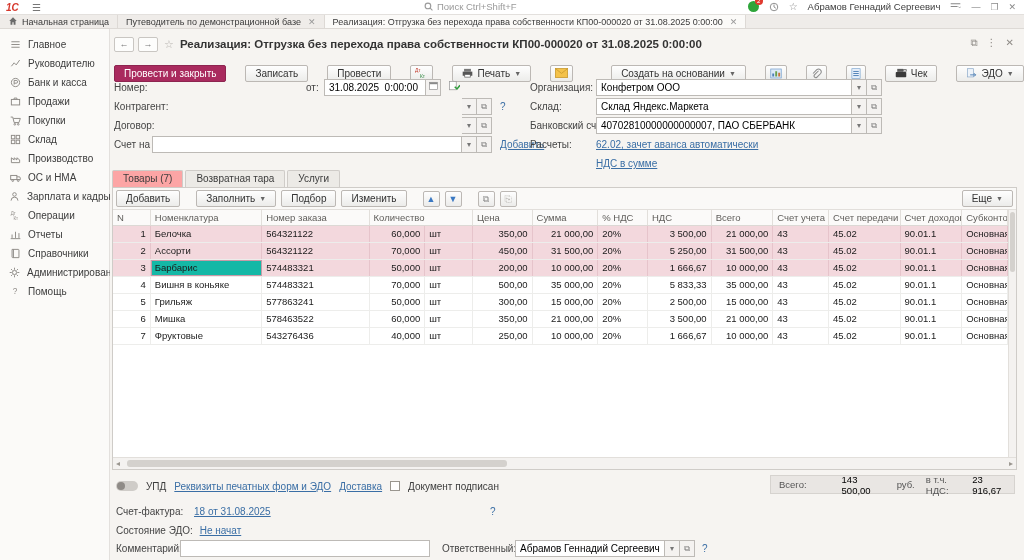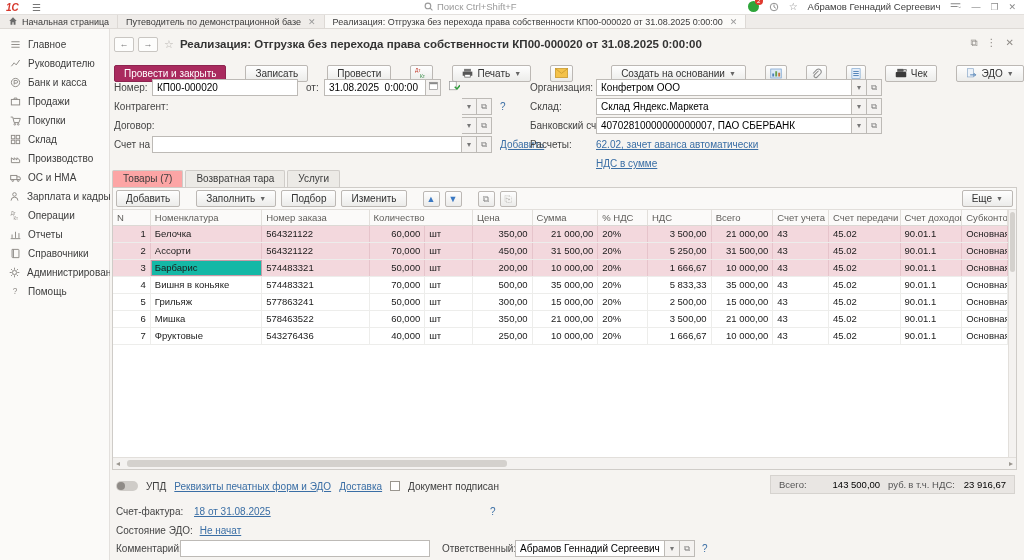--- a/index.html
+++ b/index.html
@@ -77,21 +77,21 @@
   .vscroll { width:8px; background:#f4f2f0; border-left:1px solid #e2dfdb; position:relative; }
   .vthumb { position:absolute; left:1px; top:2px; width:5px; height:60px; background:#d4d1cd; border-radius:3px; }
   .hscroll { height:12px; background:#f4f2f0; border-top:1px solid #e2dfdb; position:relative; }
   .hthumb { position:absolute; left:14px; top:2px; width:380px; height:7px; background:#d4d1cd; border-radius:3px; }
   .harrow { position:absolute; top:1px; color:#9a968f; font-size:8px; }
   .footer1 { position:absolute; left:6px; top:448px; height:18px; display:flex; align-items:center; gap:8px; font-size:10px; color:#3c3c3c; }
   .toggle { width:22px; height:10px; border-radius:5px; background:#cfccc8; position:relative; }
   .knob { position:absolute; left:1px; top:1px; width:8px; height:8px; border-radius:50%; background:#8f8b87; }
   .chk { width:10px; height:10px; border:1px solid #9a968f; background:#fff; }
   .totals { position:absolute; left:660px; top:446px; width:245px; height:19px; background:#e9e6e3;
-    border:1px solid #d6d3cf; display:flex; align-items:center; font-size:9.5px; color:#555; }
+    border:1px solid #d6d3cf; display:flex; align-items:center; font-size:9.5px; color:#555;gap:9px; }
   .totals b { color:#000; font-weight:normal; }
   .frow { position:absolute; font-size:10px; color:#444; }
 </style>
 </head>
 <body>
 
 <div class="titlebar">
   <span class="logo">1С</span>
   <span class="tb-burger">☰</span>
   <div class="search">
@@ -358,21 +358,20 @@
         <span>Еще</span>
         <span class="caret">▼</span>
       </button>
     <button class="btn ibtn">
         <span>?</span>
       </button>
   </div>
 
   <div class="fields">
     <span class="flabel" style="left:4px;top:7px">Номер:</span>
-    <input class="finput" style="left: 42px; top: 4px; width: 146px;" value="КП00-000020">
     <span class="flabel" style="left:196px;top:7px">от:</span>
     <input class="finput" style="left: 214px; top: 4px; width: 102px;" value="31.08.2025  0:00:00">
     <span class="fbtn" style="position:absolute;left:316px;top:4px">
       <svg width="9" height="9" viewBox="0 0 14 14">
           <rect x="1" y="2" width="12" height="11" fill="#fff" stroke="#8a8a8a"></rect>
           <rect x="1" y="2" width="12" height="3" fill="#8a8a8a"></rect>
         </svg>
     </span>
     <span style="position:absolute;left:338px;top:5px">
       <svg width="12" height="12" viewBox="0 0 16 16">

